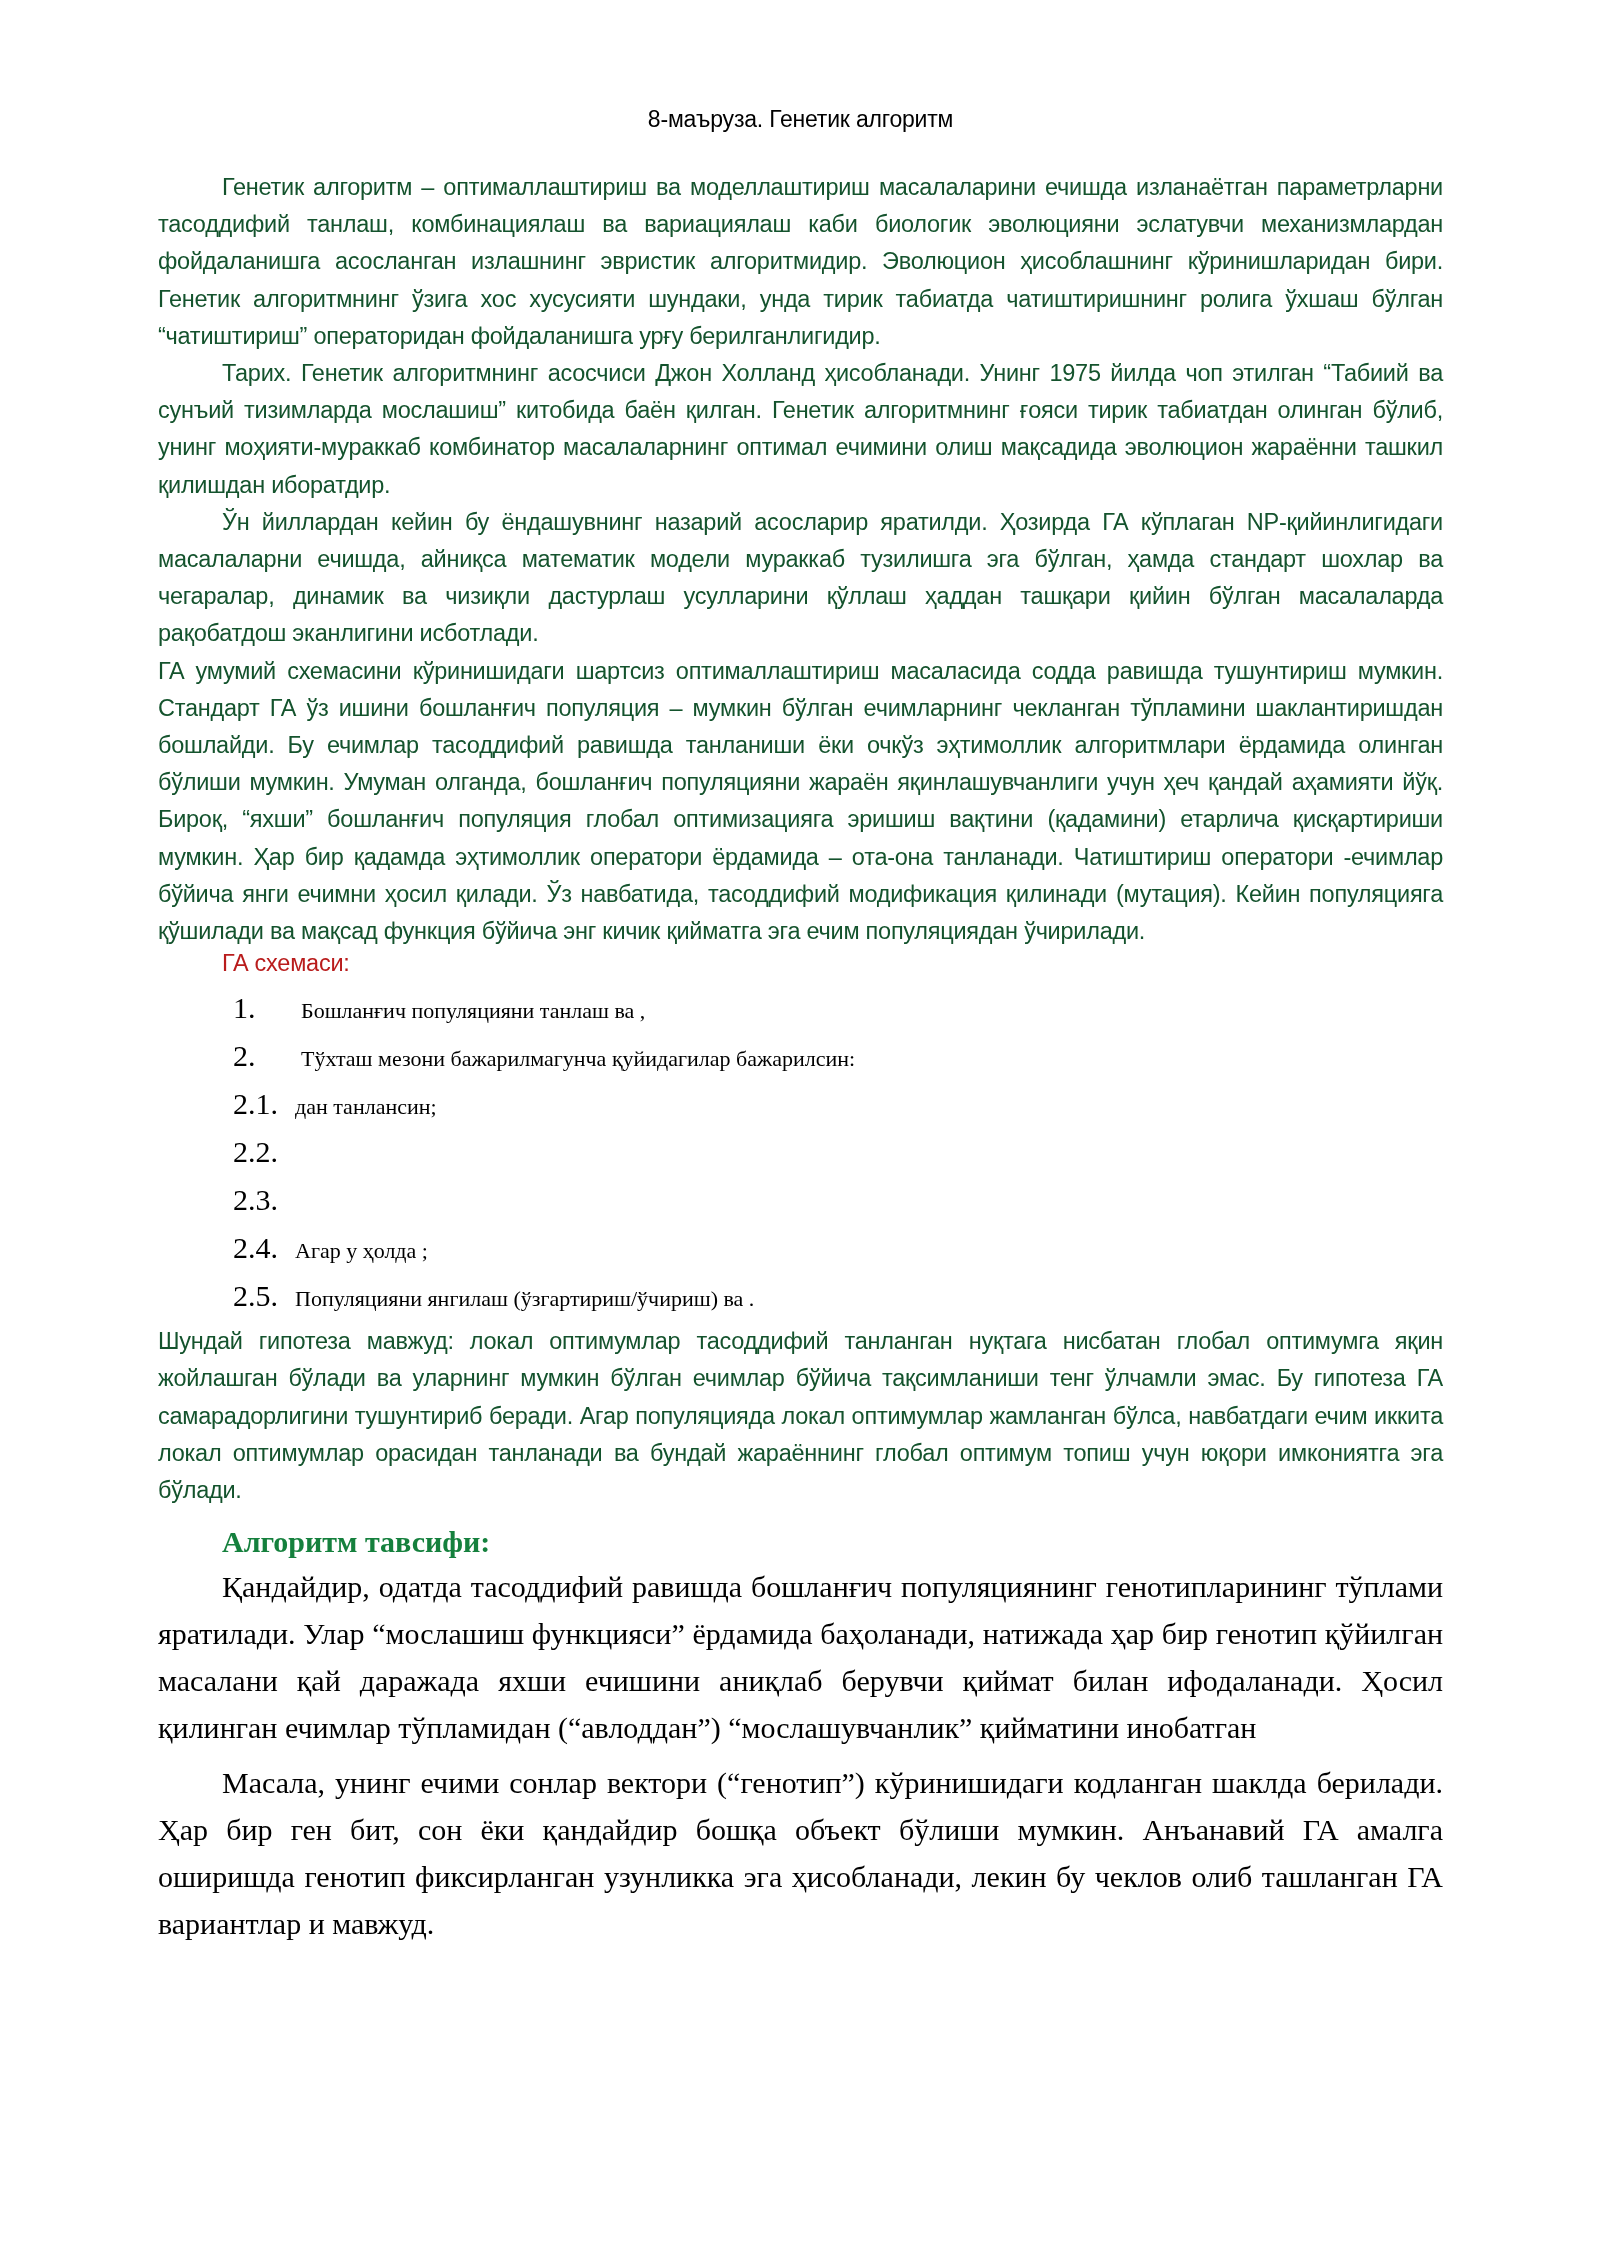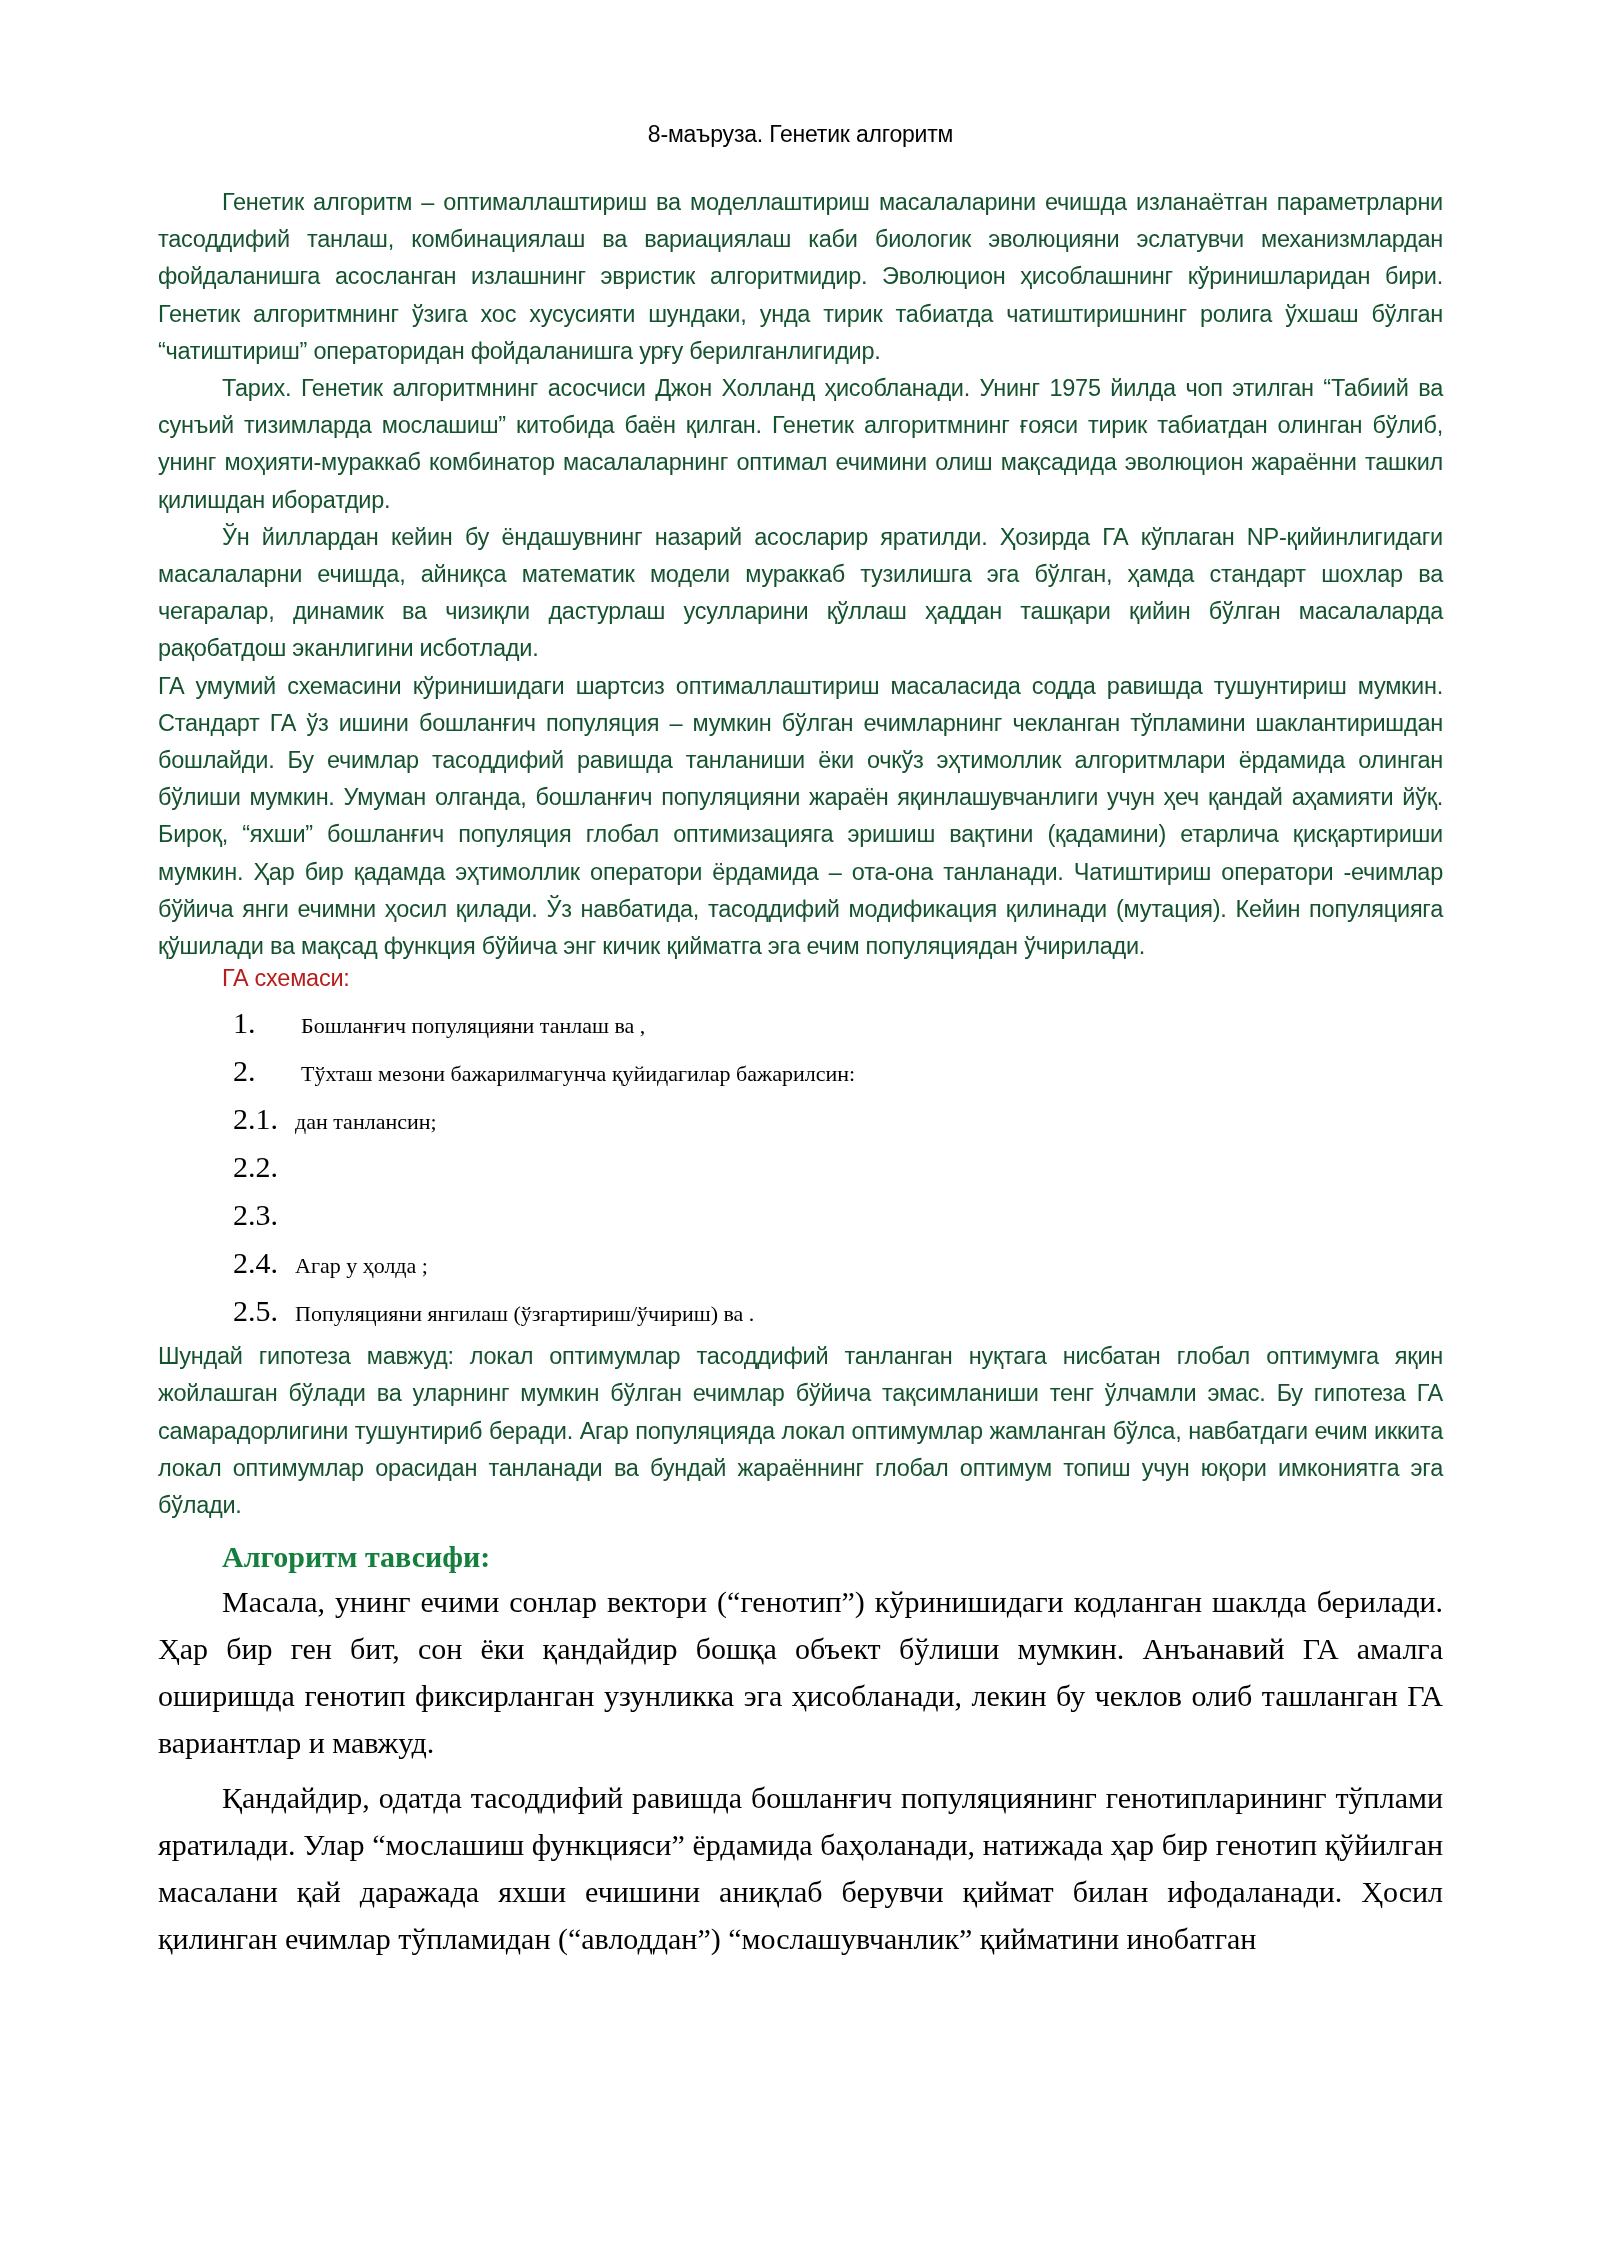--- a/index.html
+++ b/index.html
@@ -12,21 +12,21 @@
     height: 2262px;
     background: #ffffff;
     position: relative;
     box-sizing: border-box;
     padding: 0;
     overflow: hidden;
   }
   .content {
     position: absolute;
     left: 158px;
-    top: 16px;
+    top: 1px;
     width: 1285px;
   }
   .doc-title {
     text-align: center;
     font-family: "Liberation Sans", sans-serif;
     font-size: 23px;
     color: #000;
     margin-top: 105px;
     letter-spacing: -0.2px;
   }
@@ -141,17 +141,17 @@
       <li class="lvl2">
         <span class="num">2.5.</span>
         <span class="txt">Популяцияни янгилаш (ўзгартириш/ўчириш) ва .</span>
       </li>
     </ul>
 
     <p class="sans-para" style="margin-top:10px;">Шундай гипотеза мавжуд: локал оптимумлар тасоддифий танланган нуқтага нисбатан глобал оптимумга яқин жойлашган бўлади ва уларнинг мумкин бўлган ечимлар бўйича тақсимланиши тенг ўлчамли эмас. Бу гипотеза ГА самарадорлигини тушунтириб беради. Агар популяцияда локал оптимумлар жамланган бўлса, навбатдаги  ечим иккита локал оптимумлар орасидан танланади ва бундай жараённинг глобал оптимум топиш учун юқори имкониятга эга бўлади.</p>
 
     <div class="serif-heading">Алгоритм тавсифи:</div>
 
+    <p class="serif-para">Қандайдир, одатда тасоддифий равишда бошланғич популяциянинг генотипларининг тўплами яратилади. Улар “мослашиш функцияси” ёрдамида баҳоланади, натижада ҳар бир генотип қўйилган масалани қай даражада яхши ечишини аниқлаб берувчи қиймат билан ифодаланади. Ҳосил қилинган ечимлар тўпламидан (“авлоддан”) “мослашувчанлик” қийматини инобатган</p>
     <p class="serif-para">Масала, унинг ечими сонлар вектори (“генотип”) кўринишидаги кодланган  шаклда берилади. Ҳар бир ген бит, сон ёки қандайдир бошқа объект бўлиши мумкин. Анъанавий ГА амалга оширишда генотип фиксирланган узунликка эга ҳисобланади, лекин бу чеклов олиб ташланган ГА вариантлар и мавжуд.</p>
-    <p class="serif-para">Қандайдир, одатда тасоддифий равишда бошланғич популяциянинг генотипларининг тўплами яратилади. Улар “мослашиш функцияси” ёрдамида баҳоланади, натижада ҳар бир генотип қўйилган масалани қай даражада яхши ечишини аниқлаб берувчи қиймат билан ифодаланади. Ҳосил қилинган ечимлар тўпламидан (“авлоддан”) “мослашувчанлик” қийматини инобатган</p>
 
   </div>
 </div>
 
 </body></html>

